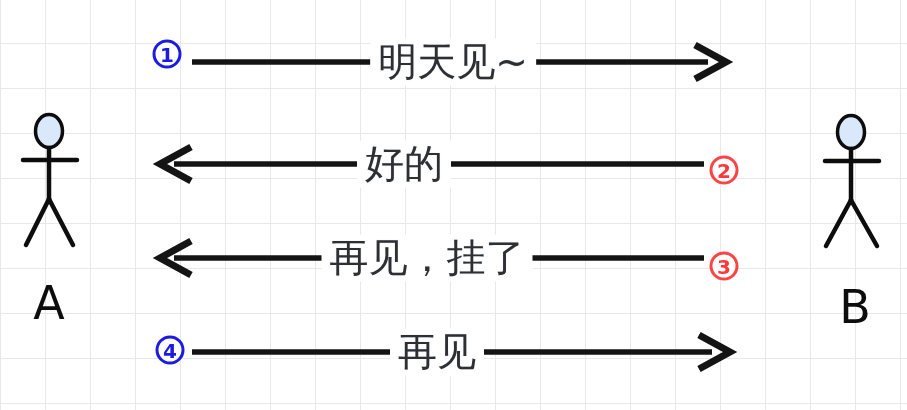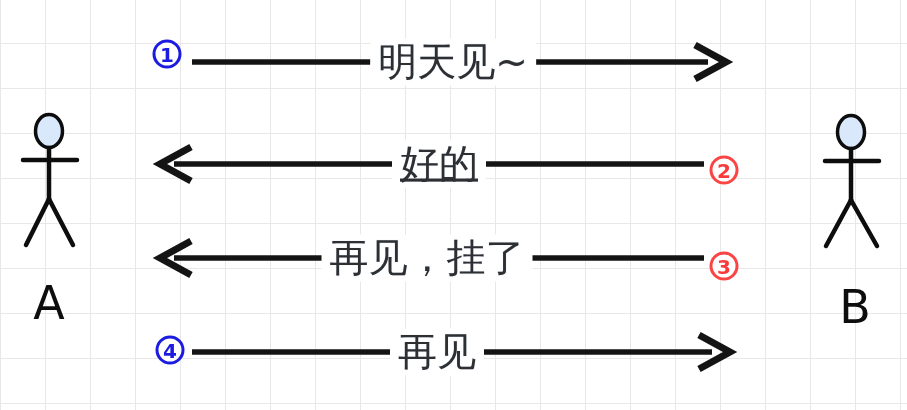--- a/index.html
+++ b/index.html
@@ -101,21 +101,21 @@
       <polyline points="191,241 160,258 191,275" stroke-width="7"></polyline>
     </g>
 
     <g stroke="#141414" fill="none">
       <line x1="192" y1="352" x2="712" y2="352" stroke-width="5.5"></line>
       <polyline points="699,335 730,352 699,369" stroke-width="7"></polyline>
     </g>
   </svg>
 
   <div class="msg-label" style="left:453px; top:62px;">明天见~</div>
-  <div class="msg-label" style="left:439px; top:164px;text-decoration:underline;">好的</div>
+  <div class="msg-label" style="left:404px; top:164px;">好的</div>
   <div class="msg-label" style="left:427px; top:258px;">再见，挂了</div>
   <div class="msg-label" style="left:437px; top:352px;">再见</div>
 
   <div class="marker marker-blue" style="left:167px; top:54px;">1</div>
   <div class="marker marker-red" style="left:724px; top:170px;">2</div>
   <div class="marker marker-red" style="left:724px; top:266px;">3</div>
   <div class="marker marker-blue" style="left:170px; top:350px;">4</div>
 
   <div class="actor-label" style="left:49px; top:303px;">A</div>
   <div class="actor-label" style="left:855px; top:307px;">B</div>

